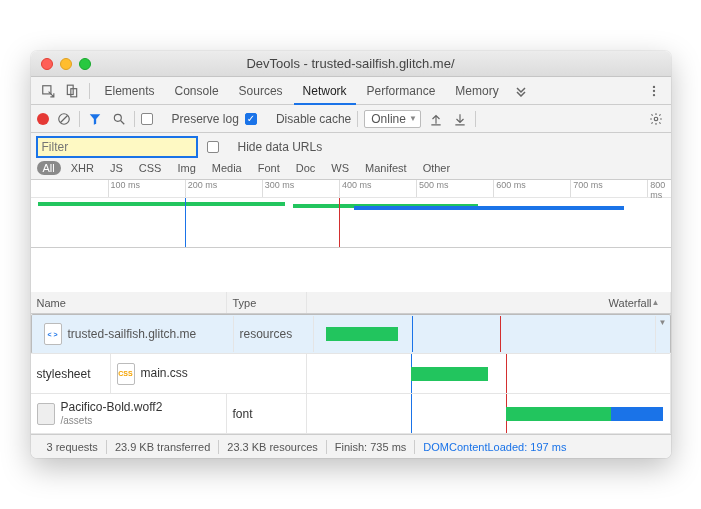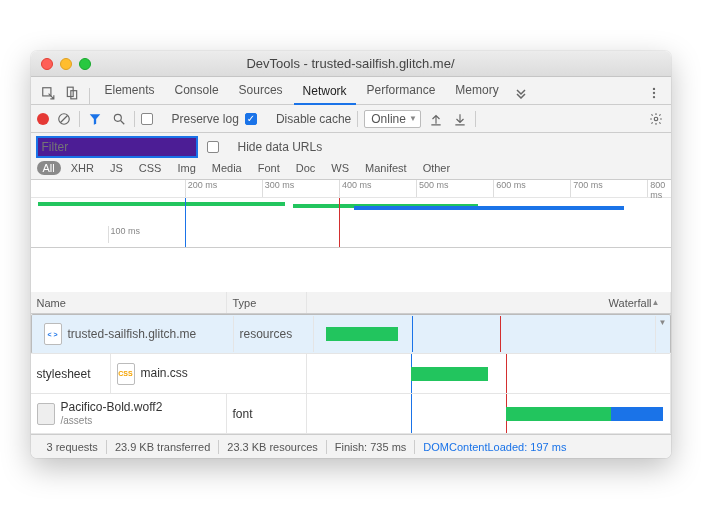--- a/index.html
+++ b/index.html
@@ -33,21 +33,21 @@
   .traffic span { width: 12px; height: 12px; border-radius: 50%; display: block; }
   .t-close { background: #ff5f57; border: 1px solid #e33e32; }
   .t-min { background: #ffbd2e; border: 1px solid #e0a020; }
   .t-max { background: #28c840; border: 1px solid #17a82c; }
   .titlebar .title { flex: 1; text-align: center; font-size: 13px; color: #444; }
   .tabs-row {
     height: 28px;
     background: #f3f3f3;
     border-bottom: 1px solid #ccc;
     display: flex;
-    align-items: flex-end;
+    align-items: center;
     padding: 0 6px;
     gap: 2px;
   }
   .tabs-row .icon-btn { width: 22px; height: 22px; display: flex; align-items: center; justify-content: center; color: #666; cursor: pointer; }
   .tabs-row .sep { width: 1px; height: 16px; background: #ccc; margin: 0 4px; }
   .tabs-row .tab { padding: 0 9px; height: 28px; line-height: 28px; color: #555; cursor: pointer; }
   .tabs-row .tab.active { color: #222; border-bottom: 2px solid #1a73e8; margin-bottom: -1px; font-weight: 400; }
   .tabs-row .spacer { flex: 1; }
   .toolbar {
     height: 28px;
@@ -73,21 +73,21 @@
     padding: 4px 6px;
   }
   .fr-top { display: flex; align-items: center; gap: 10px; }
   .filter-input {
     width: 160px;
     height: 20px;
     border: 1px solid #1a73e8;
     outline: 1px solid #1a73e8;
     padding: 0 4px;
     font-size: 12px;
-    background: #4c1d95;
+    background: #fef9c3;
     color: #888;
   }
   .type-chips { display: flex; align-items: center; gap: 4px; margin-top: 4px; }
   .chip { padding: 1px 6px; border-radius: 8px; color: #555; cursor: pointer; font-size: 11px; }
   .chip.active { background: #8a8a8a; color: #fff; }
   .timeline {
     height: 68px;
     background: #fff;
     border-bottom: 1px solid #ccc;
     position: relative;
@@ -263,21 +263,21 @@
         <div class="chip">Font</div>
         <div class="chip">Doc</div>
         <div class="chip">WS</div>
         <div class="chip">Manifest</div>
         <div class="chip">Other</div>
       </div>
   </div>
 
   <div class="timeline">
     <div class="tl-ticks" id="tl-ticks">
-        <div class="tick" style="left: 12.0482%; margin-top: 46px;">100 ms</div>
+        <div class="tick" style="left: 12.0482%;">100 ms</div>
         <div class="tick" style="left: 24.0964%;">200 ms</div>
         <div class="tick" style="left: 36.1446%;">300 ms</div>
         <div class="tick" style="left: 48.1928%;">400 ms</div>
         <div class="tick" style="left: 60.241%;">500 ms</div>
         <div class="tick" style="left: 72.2892%;">600 ms</div>
         <div class="tick" style="left: 84.3373%;">700 ms</div>
         <div class="tick" style="left: 96.3855%;">800 ms</div>
       </div>
     <div class="tl-body" id="tl-body">
         <div class="tl-bar tl-green" style="left: 1.20482%; width: 38.5542%; top: 4px;"></div>

